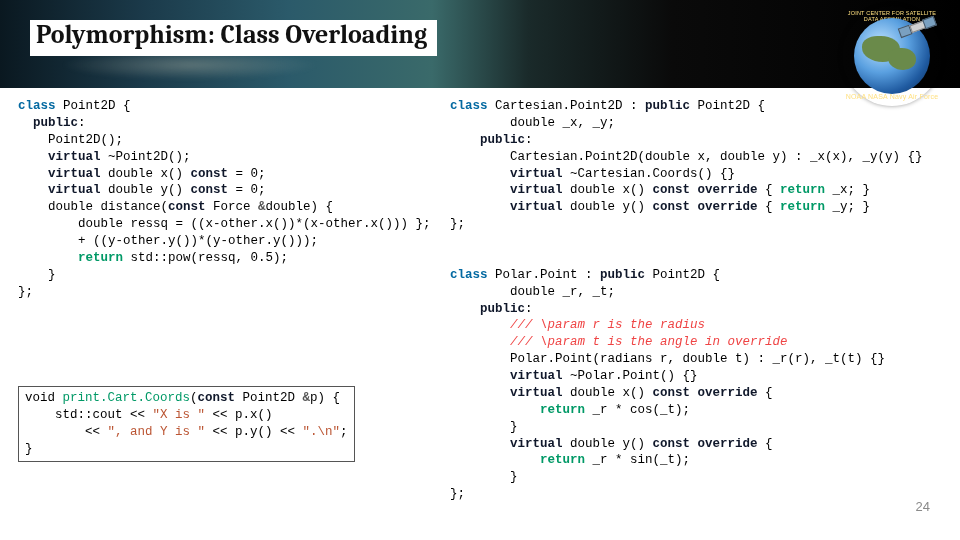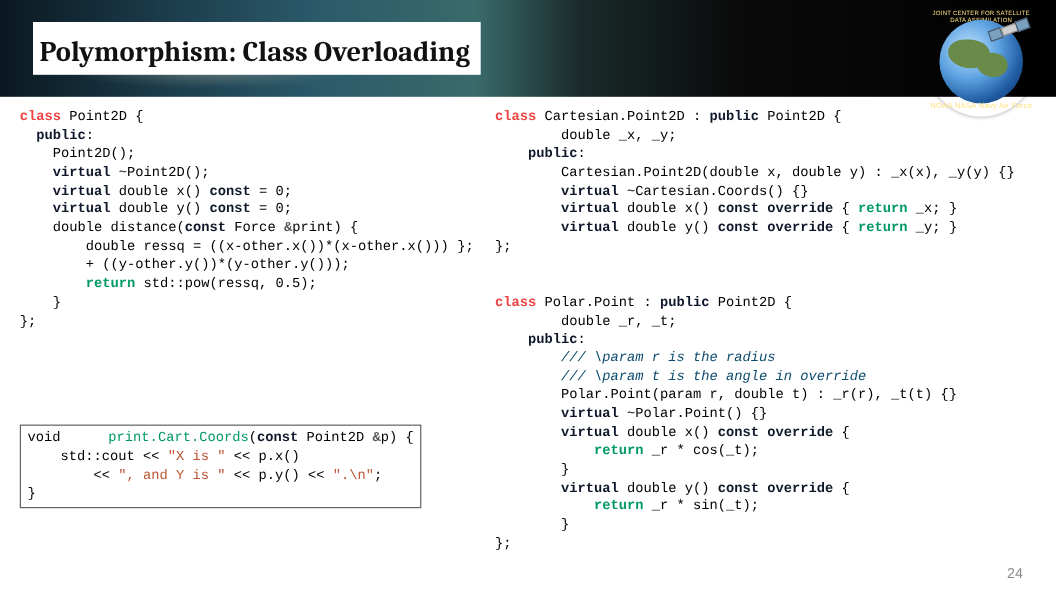--- a/index.html
+++ b/index.html
@@ -23,21 +23,21 @@
     position: absolute;
     left: 60px; top: 50px; width: 260px; height: 30px;
     background: radial-gradient(ellipse at center, rgba(200,200,180,0.35) 0%, rgba(0,0,0,0) 70%);
     filter: blur(2px);
   }
   .title-wrap {
     position: absolute;
     left: 30px;
     top: 20px;
     background: #ffffff;
-    padding: 12px 10px 6px 6px;
+    padding: 0 10px 6px 6px;
   }
   .title {
     font-family: Cambria, Georgia, serif;
     font-size: 26px;
     font-weight: 700;
     color: #111;
   }
   .logo {
     position: absolute;
     right: 18px;
@@ -114,32 +114,32 @@
     width: 500px;
   }
   .box-print {
     position: absolute;
     left: 18px;
     top: 288px;
     border: 1px solid #555;
     padding: 3px 6px 3px 6px;
   }
 
-  .kw   { color: #ef4444; font-weight: 700; }
+  .kw   { color: #0369a1; font-weight: 700; }
   .kw2  { color: #0f172a; font-weight: 700; }
   .ret  { color: #009966; font-weight: 700; }
-  .fn   { color: #009966; margin-left: 36px; }
+  .fn   { color: #009966; }
   .amp  { color: #555555; font-weight: 700; }
   .str  { color: #bb5533; }
-  .com  { color: #0c4a6e; font-style: italic; }
+  .com  { color: #ef4444; font-style: italic; }
 
   .page-num {
     position: absolute;
     right: 30px;
-    bottom: 0;
+    bottom: 14px;
     font-size: 13px;
     color: #8a8a8a;
   }
 </style>
 </head>
 <body>
 
 <div class="banner">
   <div class="title-wrap">
     <span class="title">Polymorphism: Class Overloading</span>
@@ -161,21 +161,21 @@
 </div>
 
 <div class="content">
 
   <pre class="code col-left"><span class="kw">class</span><span> Point2D {</span>
   <span class="kw2">public</span><span>:</span>
     <span>Point2D();</span>
     <span class="kw2">virtual</span><span> ~Point2D();</span>
     <span class="kw2">virtual</span><span> double x() </span><span class="kw2">const</span><span> = 0;</span>
     <span class="kw2">virtual</span><span> double y() </span><span class="kw2">const</span><span> = 0;</span>
-    <span>double distance(</span><span class="kw2">const</span><span> Force </span><span class="amp">&amp;</span><span>print) {</span>
+    <span>double distance(</span><span class="kw2">const</span><span> Force </span><span class="amp">&amp;</span><span>double) {</span>
         <span>double ressq = ((x-other.x())*(x-other.x())) };</span>
         <span>+ ((y-other.y())*(y-other.y()));</span>
         <span class="ret">return</span><span> std::pow(ressq, 0.5);</span>
     <span>}</span>
 <span>};</span></pre>
 
   <div class="box-print">
 <pre class="code"><span>void </span><span class="fn">print.Cart.Coords</span><span>(</span><span class="kw2">const</span><span> Point2D </span><span class="amp">&amp;</span><span>p) {</span>
     <span>std::cout &lt;&lt; </span><span class="str">"X is "</span><span> &lt;&lt; p.x()</span>
         <span>&lt;&lt; </span><span class="str">", and Y is "</span><span> &lt;&lt; p.y() &lt;&lt; </span><span class="str">".\n"</span><span>;</span>
@@ -190,21 +190,21 @@
         <span class="kw2">virtual</span><span> double x() </span><span class="kw2">const override</span><span> { </span><span class="ret">return</span><span> _x; }</span>
         <span class="kw2">virtual</span><span> double y() </span><span class="kw2">const override</span><span> { </span><span class="ret">return</span><span> _y; }</span>
 <span>};</span>
 
 
 <span class="kw">class</span><span> Polar.Point : </span><span class="kw2">public</span><span> Point2D {</span>
         <span>double _r, _t;</span>
     <span class="kw2">public</span><span>:</span>
         <span class="com">/// \param r is the radius</span>
         <span class="com">/// \param t is the angle in override</span>
-        <span>Polar.Point(param r, double t) : _r(r), _t(t) {}</span>
+        <span>Polar.Point(radians r, double t) : _r(r), _t(t) {}</span>
         <span class="kw2">virtual</span><span> ~Polar.Point() {}</span>
         <span class="kw2">virtual</span><span> double x() </span><span class="kw2">const override</span><span> {</span>
             <span class="ret">return</span><span> _r * cos(_t);</span>
         <span>}</span>
         <span class="kw2">virtual</span><span> double y() </span><span class="kw2">const override</span><span> {</span>
             <span class="ret">return</span><span> _r * sin(_t);</span>
         <span>}</span>
 <span>};</span></pre>
 
   <div class="page-num">24</div>

